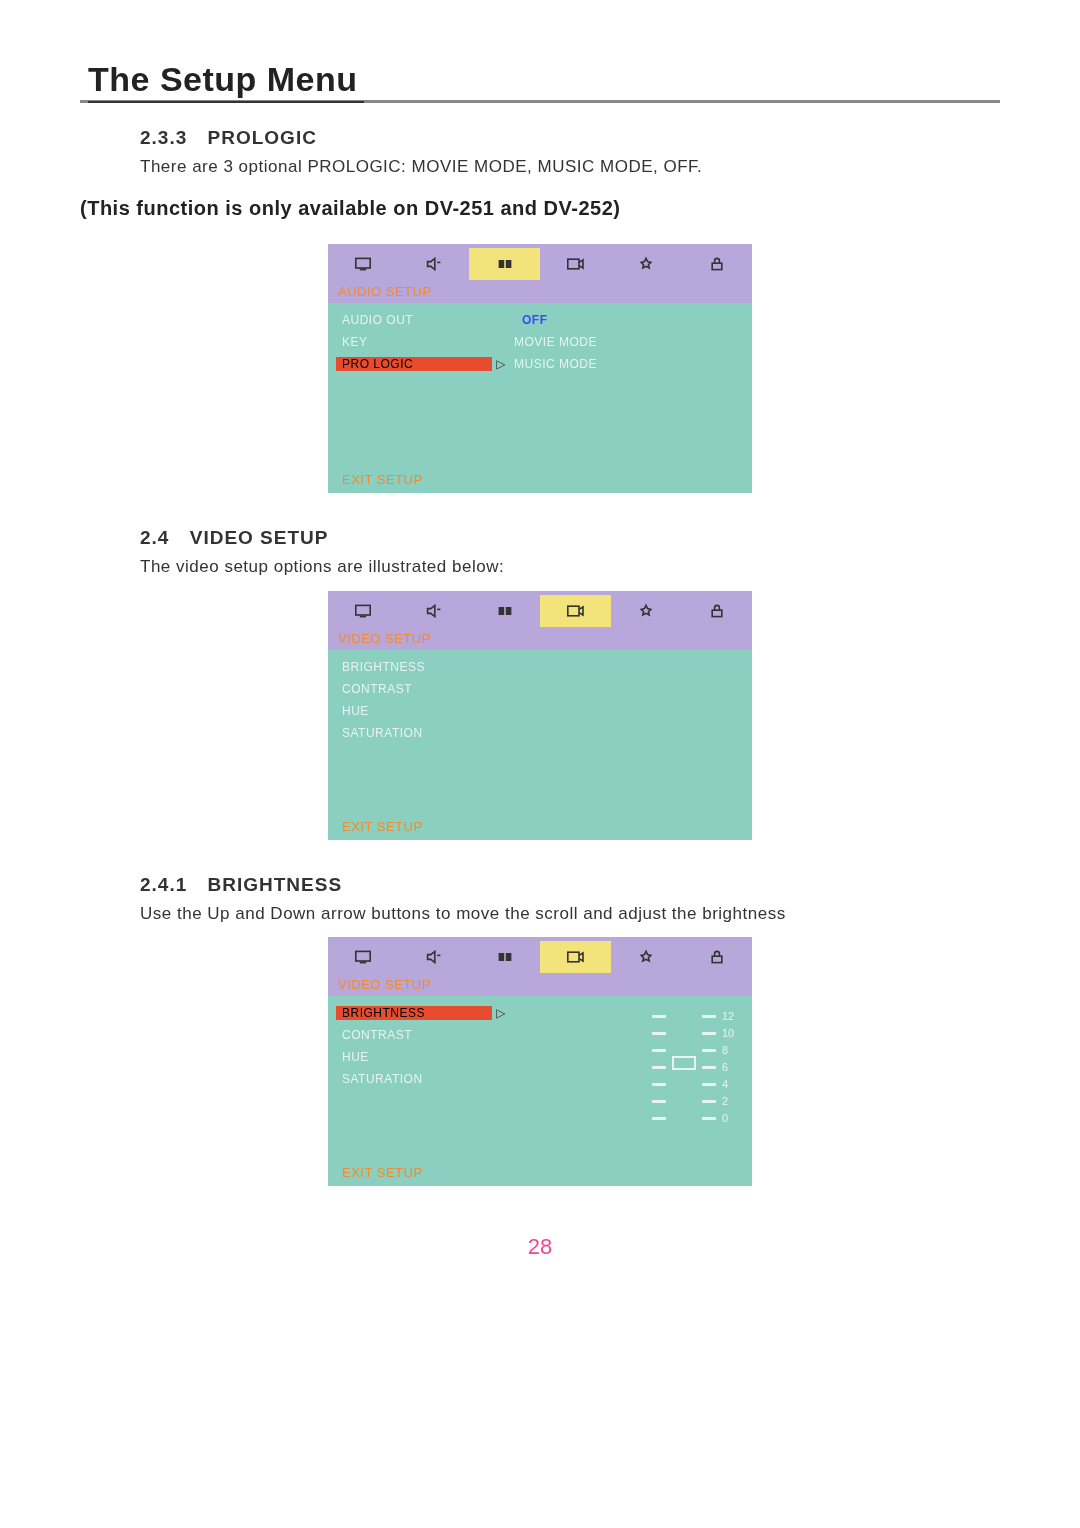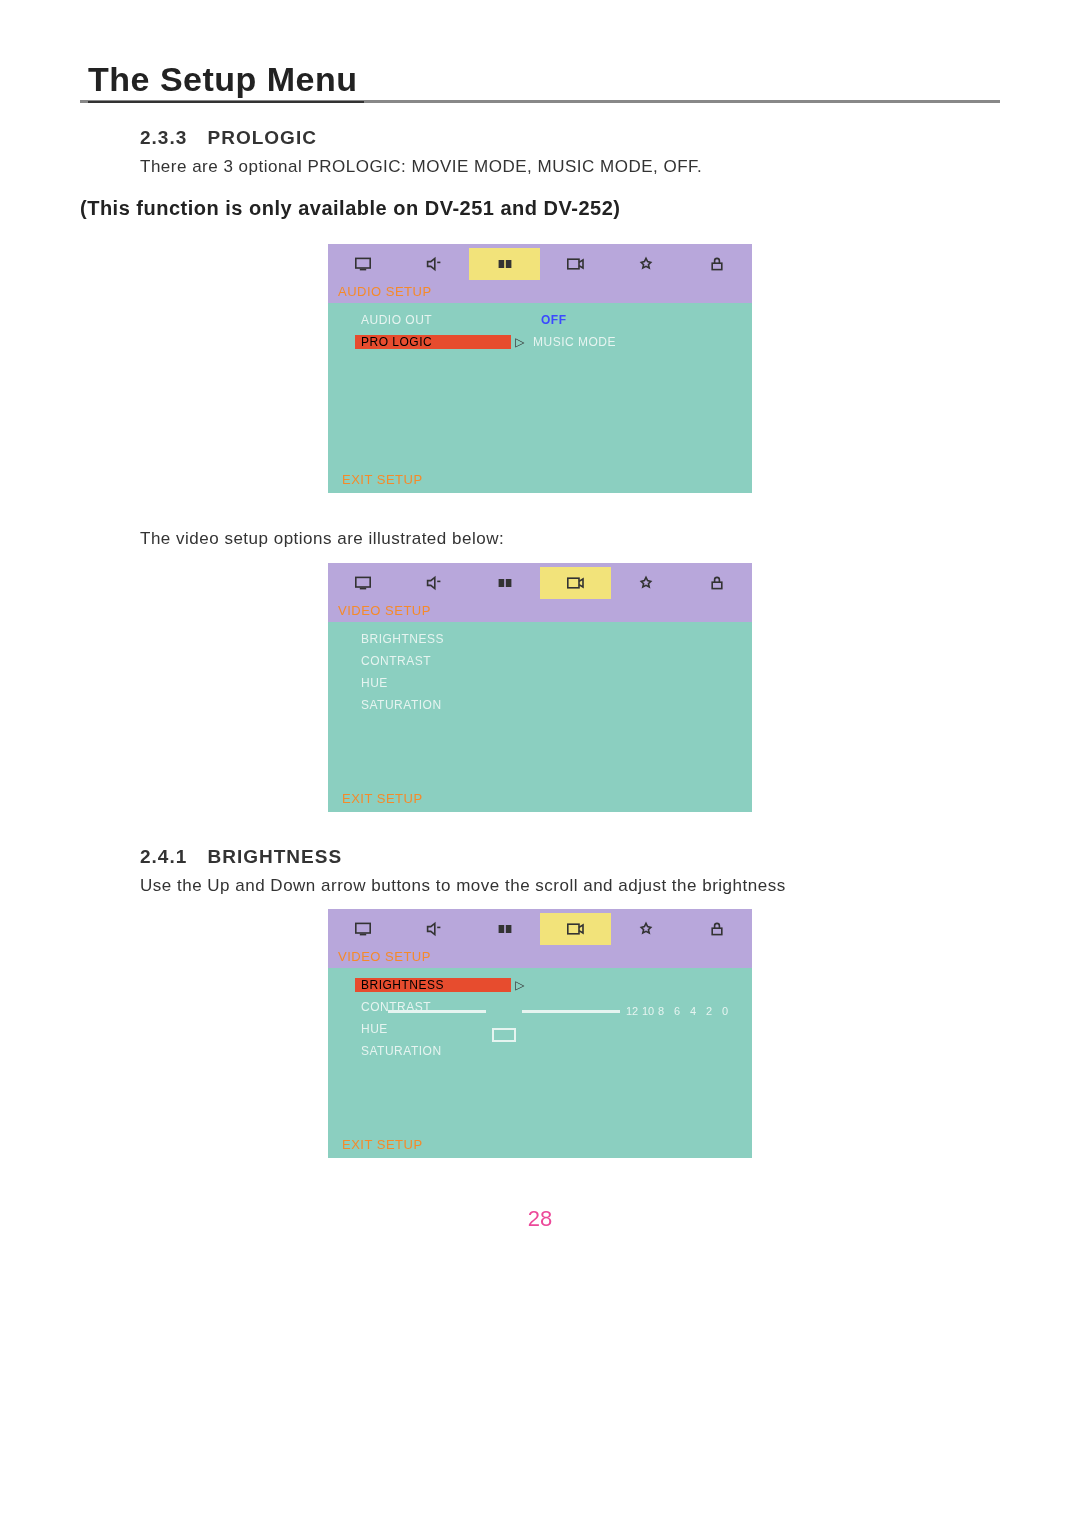--- a/index.html
+++ b/index.html
@@ -94,21 +94,20 @@
     display: flex;
     align-items: center;
     height: 22px;
     font-size: 12px;
     letter-spacing: 0.5px;
   }
   .osd-left {
     width: 150px;
     padding-left: 6px;
     color: #e6f4f0;
-    margin-left: 19px;
   }
   .osd-left.selected {
     background: #e74c2e;
     color: #000000;
   }
   .osd-arrow {
     width: 18px;
     color: #333;
     font-size: 12px;
     display:flex;
@@ -142,20 +141,21 @@
   
   .scale-wrap {
     position: absolute;
     right: 14px;
     top: 12px;
     display: flex;
     gap: 6px;
   }
   .scale-col {
     display: flex;
+    flex-direction: column;
     align-items: center;
     gap: 0;
   }
   .scale-tick {
     width: 14px;
     height: 3px;
     background: #e6f4f0;
     margin: 7px 0;
   }
   .scale-marker-col {
@@ -234,28 +234,37 @@
         </div>
     </div>
     <div class="osd-section-label">AUDIO SETUP</div>
     <div class="osd-body">
       <div class="osd-row">
         <div class="osd-left">AUDIO OUT</div>
         <div class="osd-arrow"></div>
         <div class="osd-right active">OFF</div>
       </div>
       <div class="osd-row">
+        <div class="osd-left">KEY</div>
+        <div class="osd-arrow"></div>
+        <div class="osd-right">MOVIE MODE</div>
+      </div>
+      <div class="osd-row">
         <div class="osd-left selected">PRO LOGIC</div>
         <div class="osd-arrow">▷</div>
         <div class="osd-right">MUSIC MODE</div>
       </div>
       <div class="osd-exit">EXIT SETUP</div>
     </div>
   </div>
 
+  <div class="sec-heading">
+    <span class="sec-heading-num">2.4</span>
+    <span>VIDEO SETUP</span>
+  </div>
   <div class="body-text">The video setup options are illustrated below:</div>
 
   <div class="osd">
     <div class="osd-tabs">
       <div class="osd-tab">
           <svg viewBox="0 0 24 20">
             <rect x="3" y="3" width="18" height="12" fill="none" stroke="#333" stroke-width="2"></rect>
             <rect x="8" y="16" width="8" height="2" fill="#333"></rect>
           </svg>
         </div>

